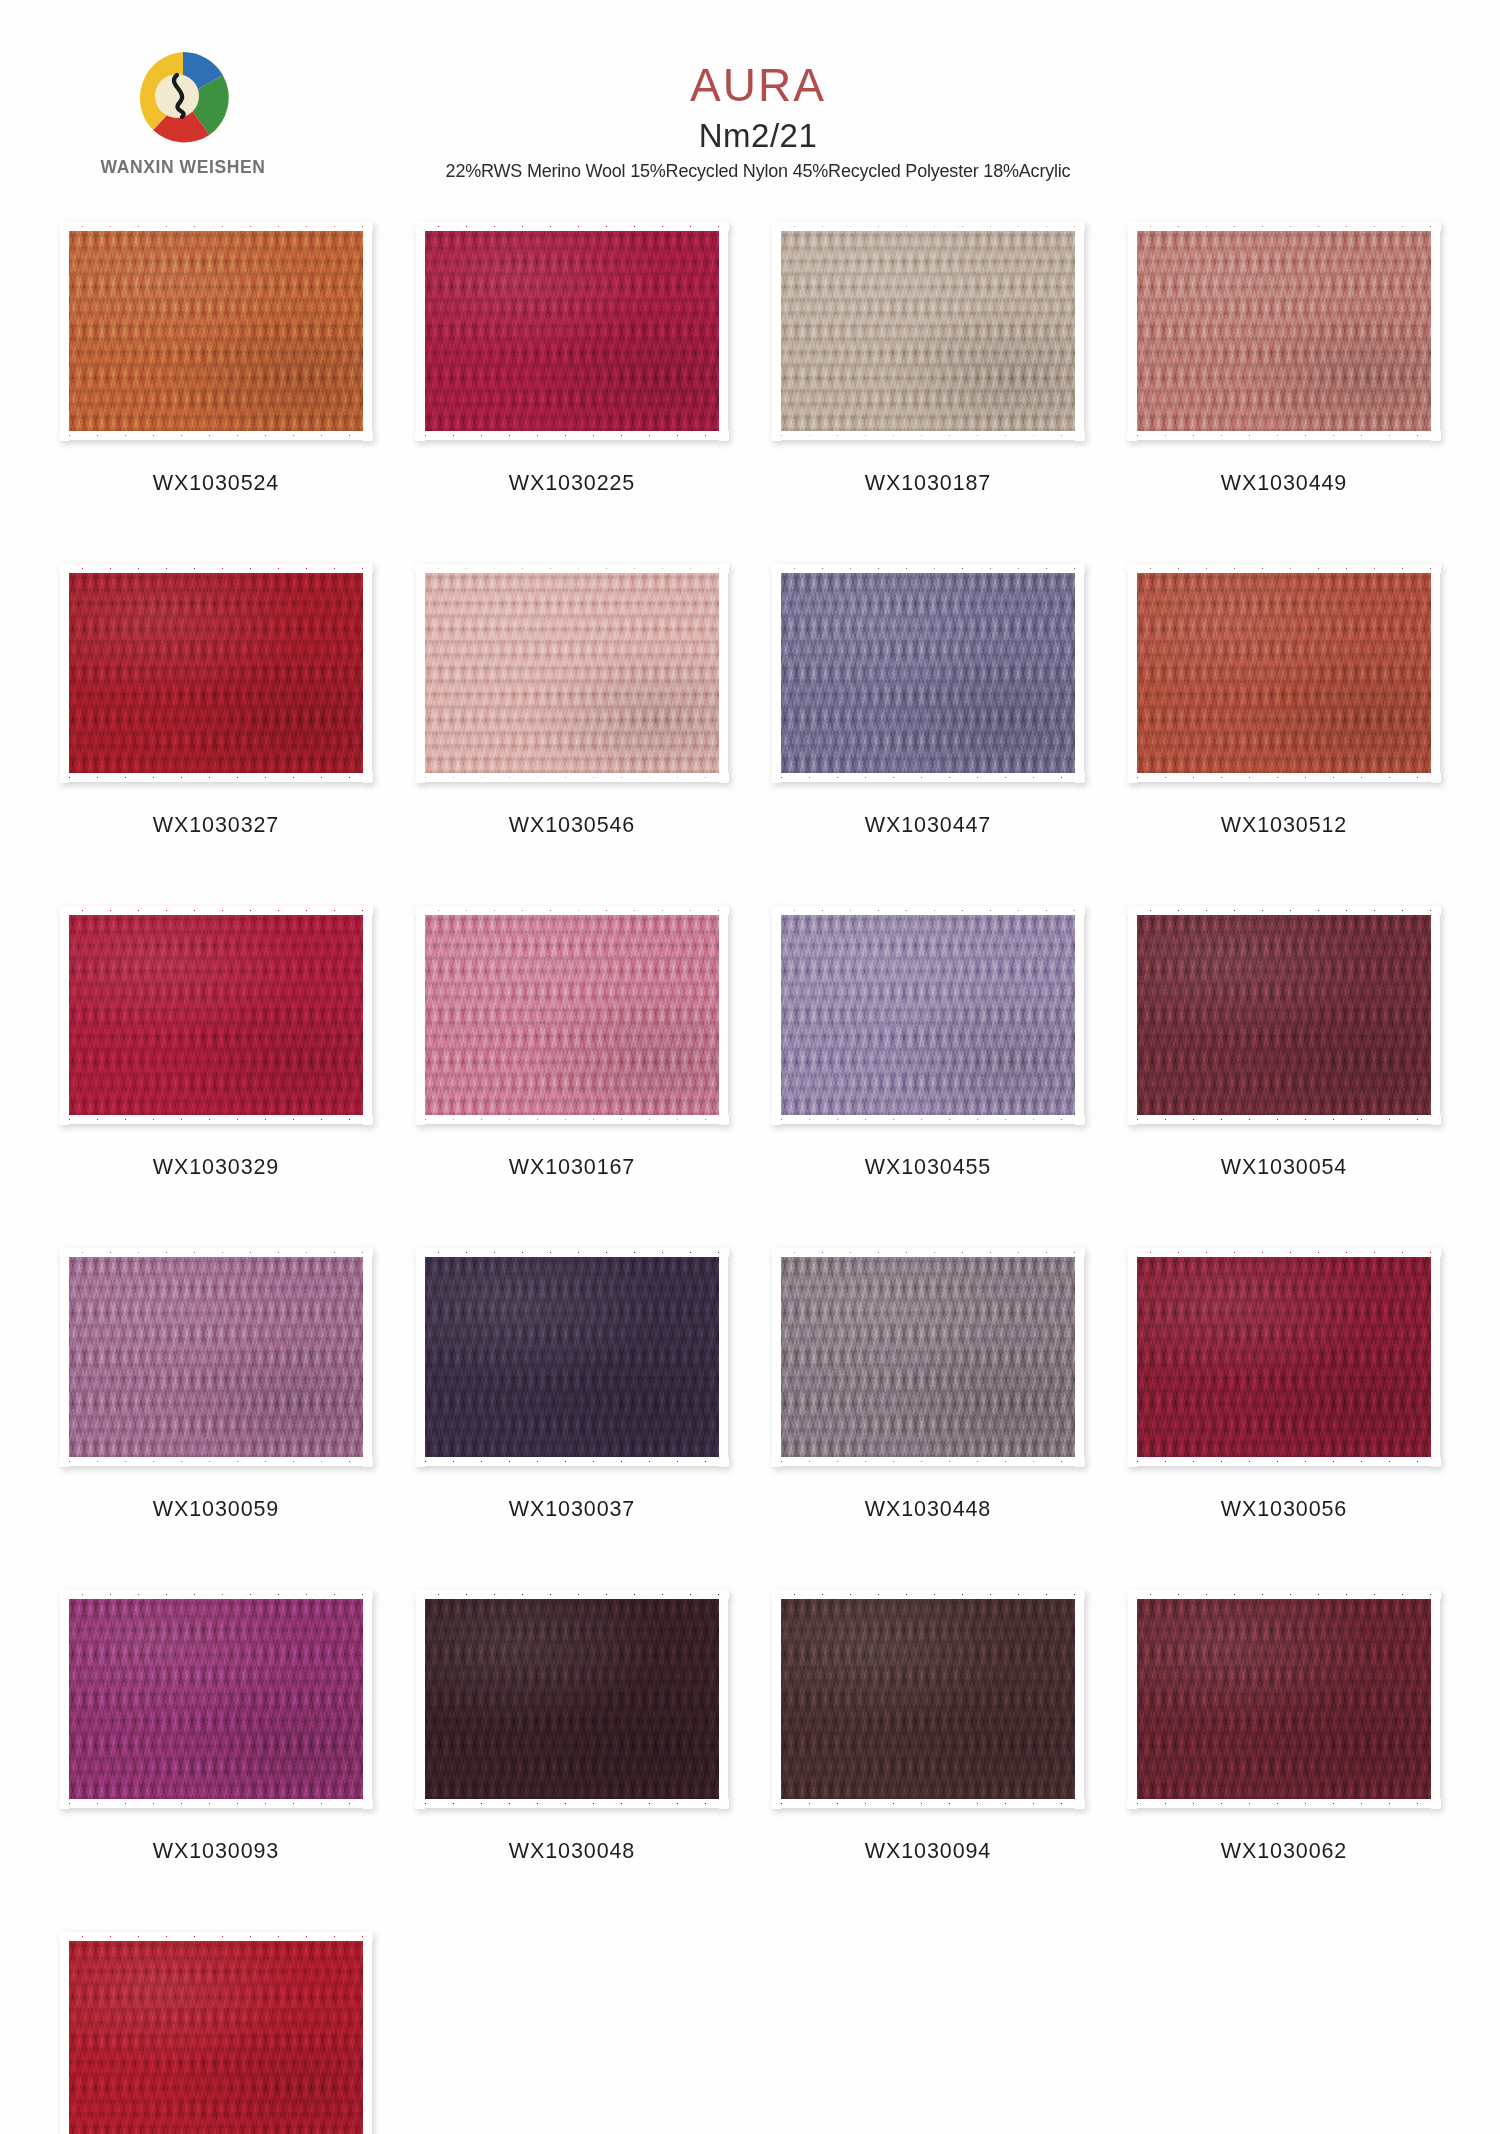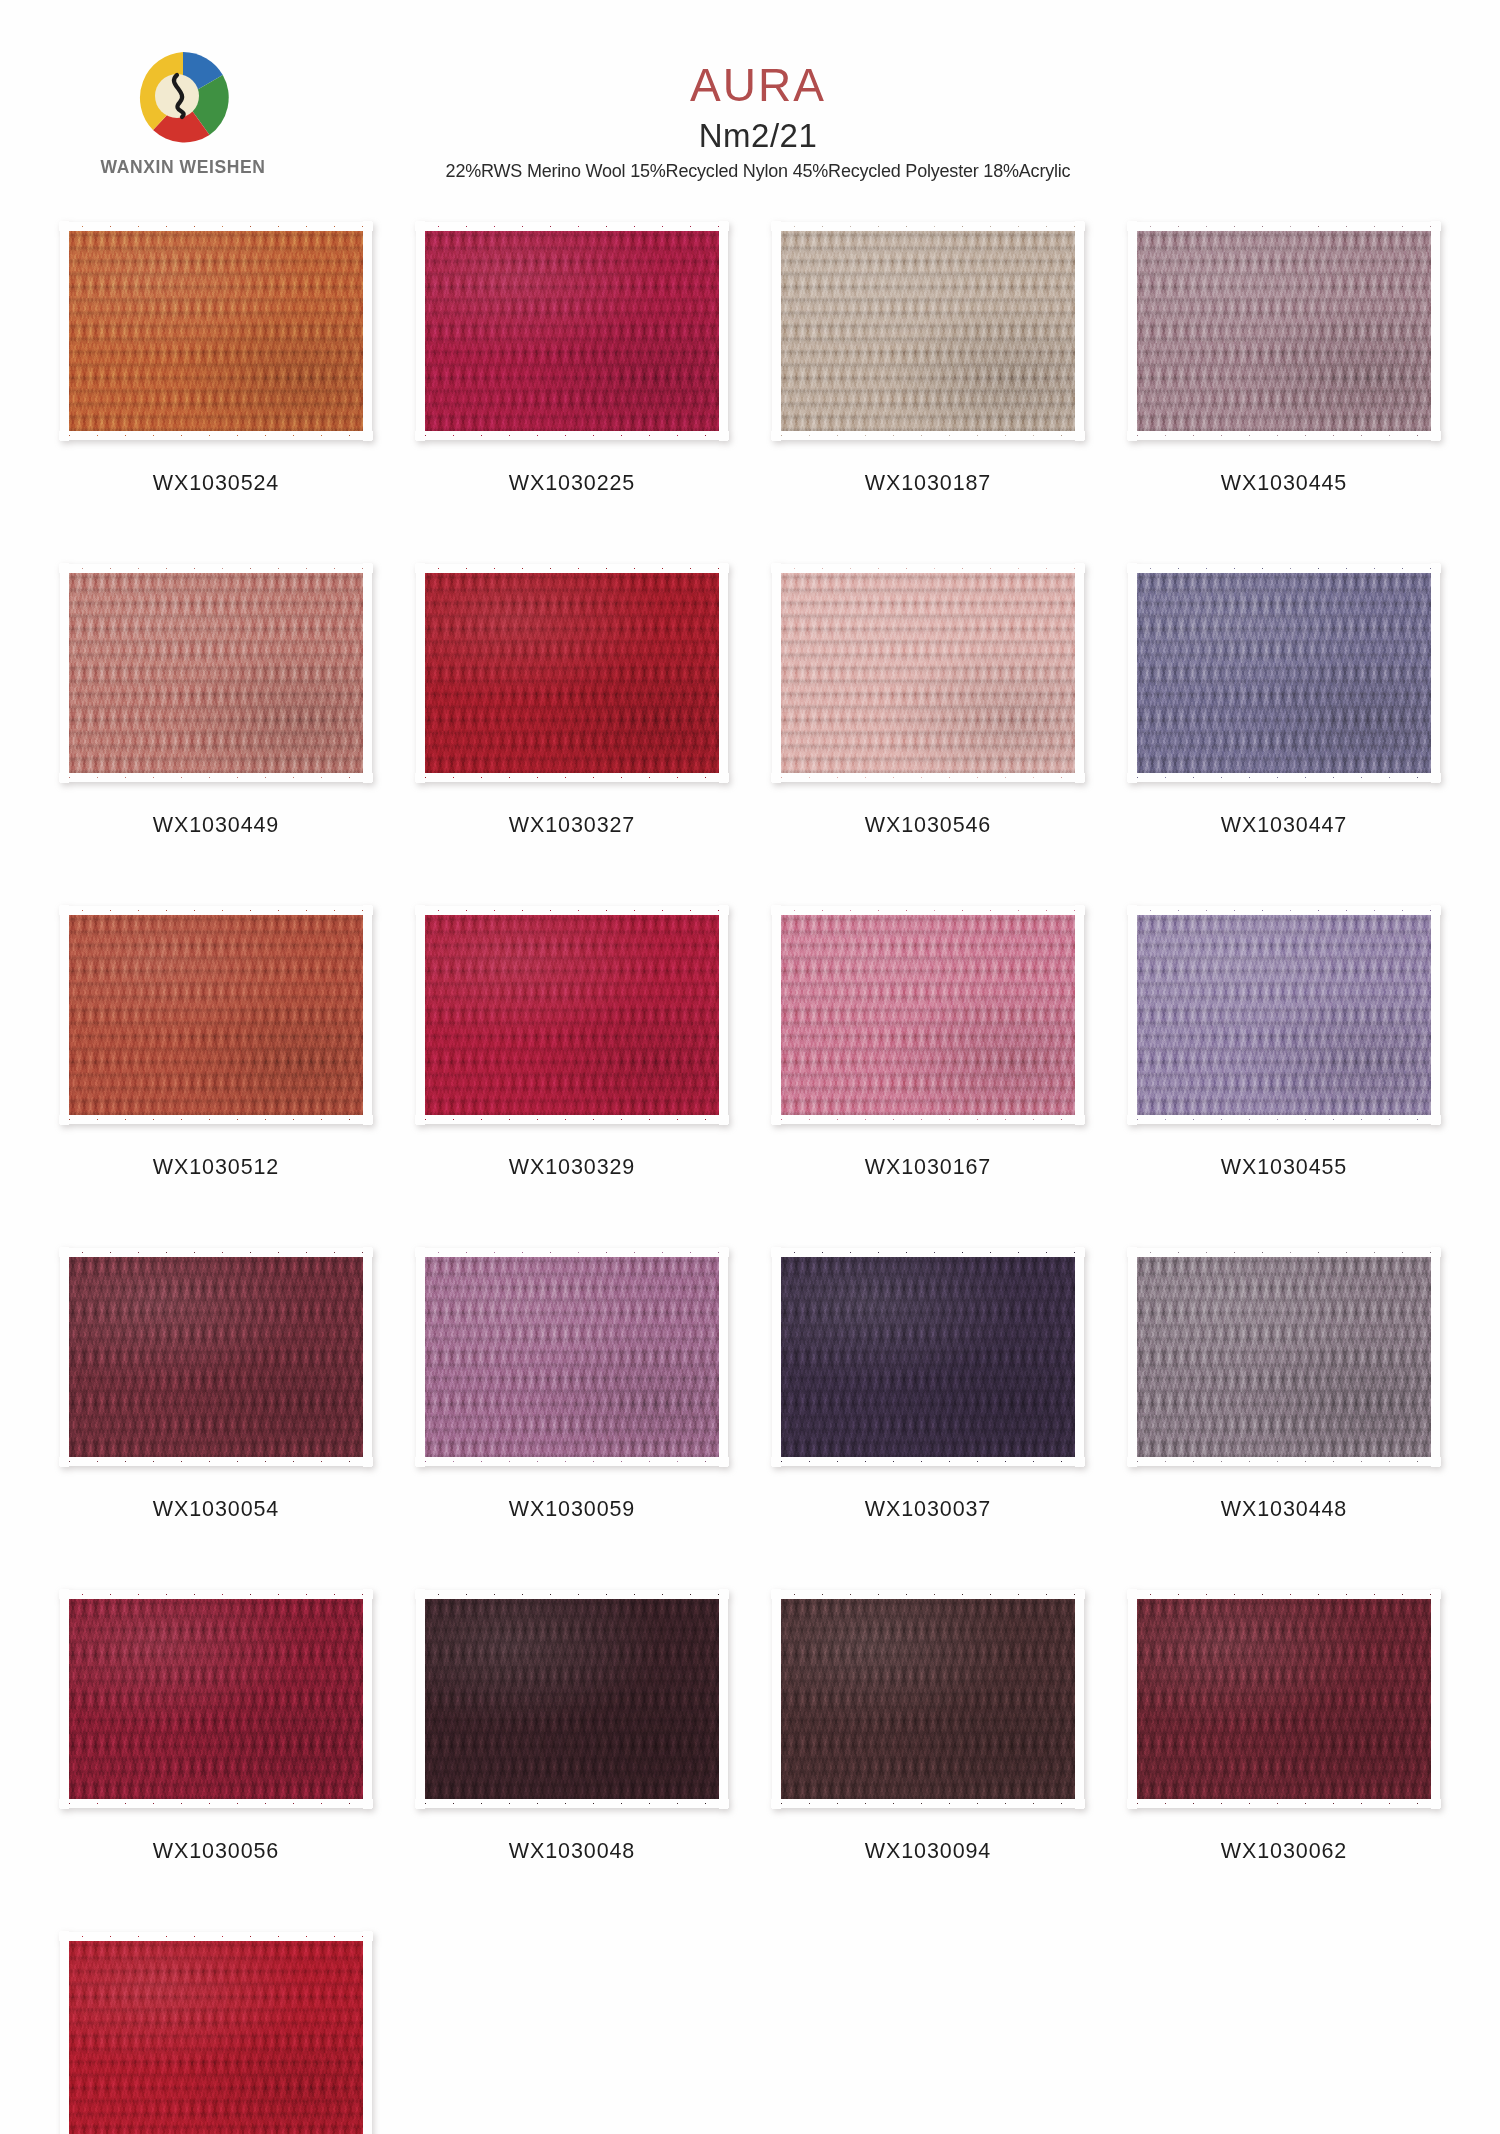--- a/index.html
+++ b/index.html
@@ -307,34 +307,20 @@
           <div class="edge edge-top"></div>
           <div class="edge edge-bottom"></div>
           <div class="edge edge-left"></div>
           <div class="edge edge-right"></div>
         </div>
         <div class="swatch-code">WX1030187</div>
       </div>
       <div class="swatch-cell">
         <div class="swatch-wrap">
           <div class="swatch">
-            <div class="swatch-body" style="--c: #a88b95;">
-              <div class="swatch-fuzz"></div>
-            </div>
-          </div>
-          <div class="edge edge-top"></div>
-          <div class="edge edge-bottom"></div>
-          <div class="edge edge-left"></div>
-          <div class="edge edge-right"></div>
-        </div>
-        <div class="swatch-code">WX1030445</div>
-      </div>
-      <div class="swatch-cell">
-        <div class="swatch-wrap">
-          <div class="swatch">
             <div class="swatch-body" style="--c: #c08179;">
               <div class="swatch-fuzz"></div>
             </div>
           </div>
           <div class="edge edge-top"></div>
           <div class="edge edge-bottom"></div>
           <div class="edge edge-left"></div>
           <div class="edge edge-right"></div>
         </div>
         <div class="swatch-code">WX1030449</div>
@@ -503,20 +489,34 @@
           <div class="edge edge-top"></div>
           <div class="edge edge-bottom"></div>
           <div class="edge edge-left"></div>
           <div class="edge edge-right"></div>
         </div>
         <div class="swatch-code">WX1030056</div>
       </div>
       <div class="swatch-cell">
         <div class="swatch-wrap">
           <div class="swatch">
+            <div class="swatch-body" style="--c: #923573;">
+              <div class="swatch-fuzz"></div>
+            </div>
+          </div>
+          <div class="edge edge-top"></div>
+          <div class="edge edge-bottom"></div>
+          <div class="edge edge-left"></div>
+          <div class="edge edge-right"></div>
+        </div>
+        <div class="swatch-code">WX1030093</div>
+      </div>
+      <div class="swatch-cell">
+        <div class="swatch-wrap">
+          <div class="swatch">
             <div class="swatch-body" style="--c: #3b2228;">
               <div class="swatch-fuzz"></div>
             </div>
           </div>
           <div class="edge edge-top"></div>
           <div class="edge edge-bottom"></div>
           <div class="edge edge-left"></div>
           <div class="edge edge-right"></div>
         </div>
         <div class="swatch-code">WX1030048</div>

